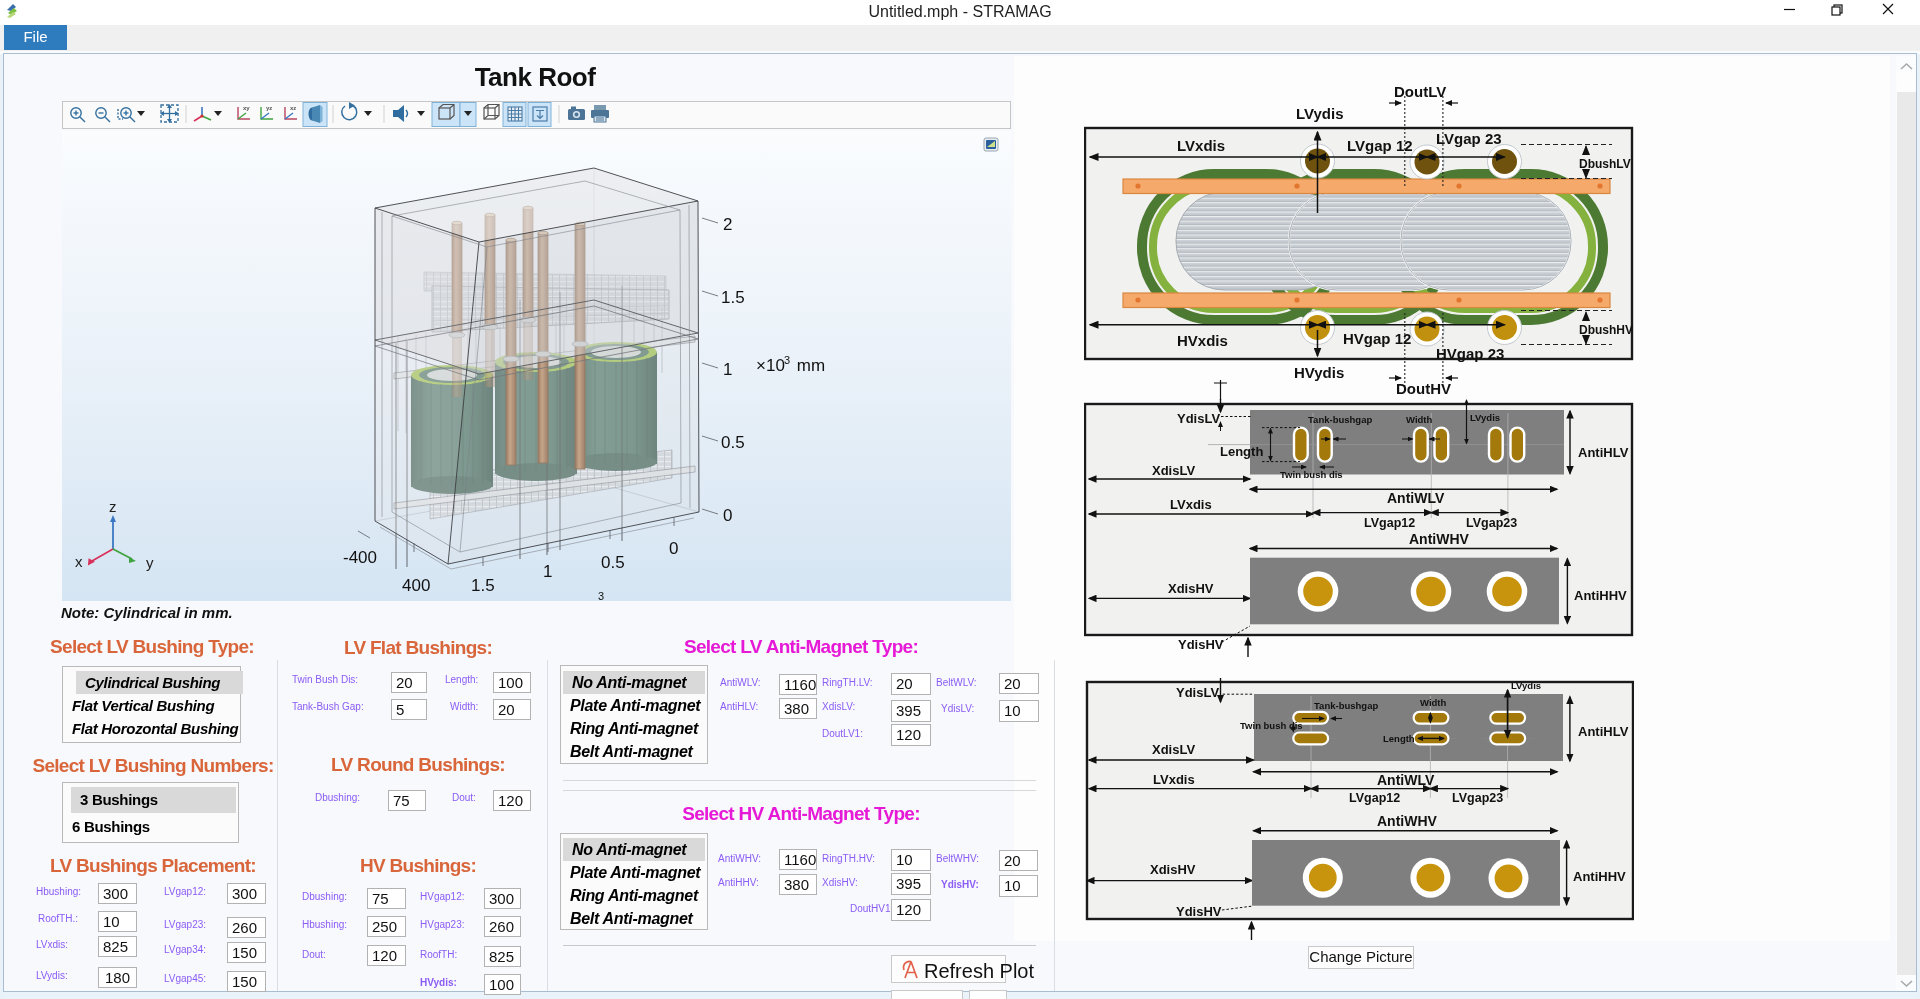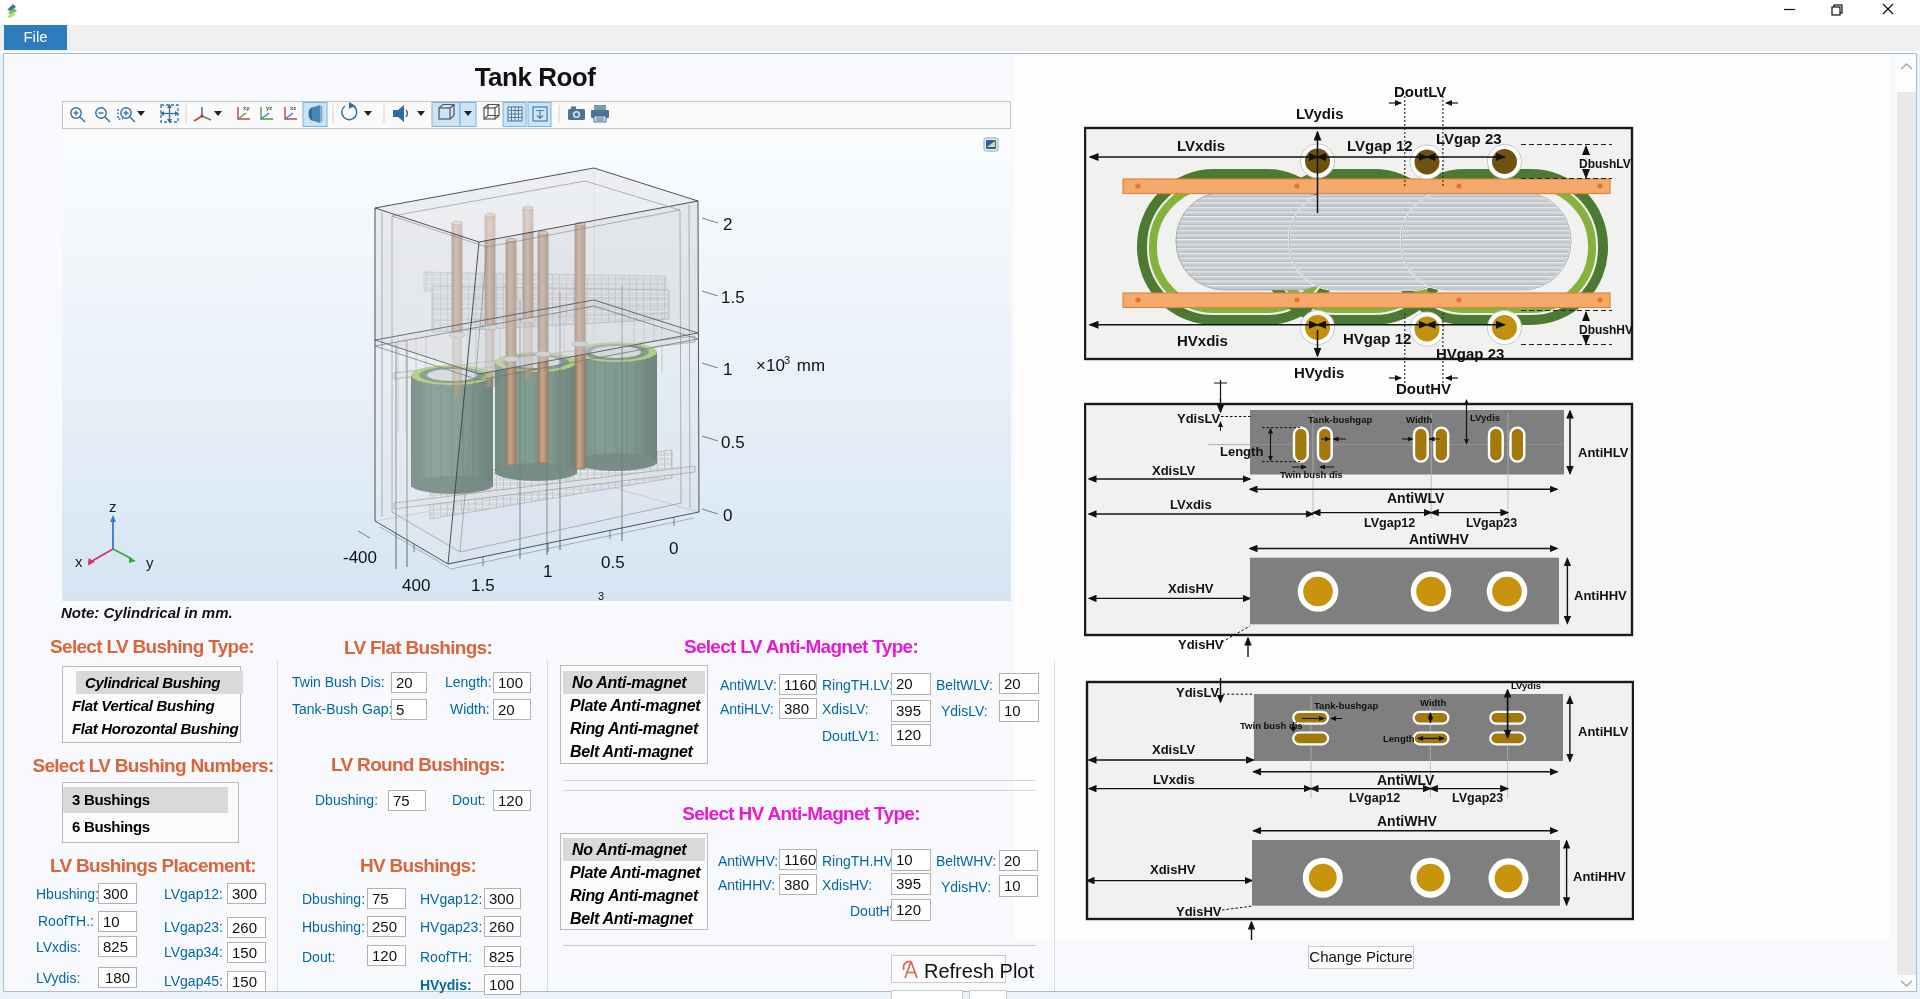--- a/index.html
+++ b/index.html
@@ -1,34 +1,35 @@
 <!DOCTYPE html>
 <html><head>
 <meta charset="utf-8">
 <style>
   * { margin:0; padding:0; box-sizing:border-box; }
   html,body { width:1920px; height:999px; overflow:hidden; background:#e9f1f9; font-family:"Liberation Sans",sans-serif; }
   .abs { position:absolute; }
-  .lbl { position:absolute; font-size:14px; color:#0369a1; white-space:nowrap; }
+  .lbl { position:absolute; font-size:10px; color:#8b5cf6; white-space:nowrap; }
   .inp { position:absolute; background:#fff; border:1px solid #b2b2b2; font-size:15px; color:#111; padding:1px 0 0 4px; }
   .hdr { position:absolute; font-weight:bold; white-space:nowrap; color:#d9653a; text-align:center; letter-spacing:-0.7px; }
   .mag { color:#e619d6; }
   .lst { position:absolute; background:#fbfbfb; border:1px solid #b9b9b9; padding:4px 0 0 0; }
   .li  { font-weight:bold; font-style:italic; font-size:15px; line-height:23px; padding:0 0 0 9px; white-space:nowrap; color:#000; letter-spacing:-0.3px;}
   .sel { background:#d9d9d9; }
   .vdiv{ position:absolute; width:1px; background:#d9dee5; }
 </style>
 </head>
 <body>
 <div class="abs" style="left:0;top:0;width:1920px;height:25px;background:#ffffff;">
   <svg class="abs" style="left:5px;top:3px" width="14" height="16" viewBox="0 0 14 16">
     <path d="M2 7 L8 1 L11 4 L6 8 Z" fill="#3a6fae"></path>
     <path d="M3 10 L9 5 L12 8 L6 12 Z" fill="#7fc041"></path>
     <path d="M2 14 L8 9 L11 11 L5 15 Z" fill="#b9d77e"></path>
   </svg>
+  <div class="abs" style="left:0;top:3px;width:1920px;text-align:center;font-size:16px;color:#222;">Untitled.mph - STRAMAG</div>
   <svg class="abs" style="left:1779px;top:0" width="130" height="20" viewBox="0 0 130 20">
     <line x1="5" y1="9.5" x2="16" y2="9.5" stroke="#111" stroke-width="1.2"></line>
     <rect x="55" y="5" width="8" height="8" fill="none" stroke="#111" stroke-width="1.2"></rect>
     <rect x="53" y="7" width="8" height="8" fill="#fff" stroke="#111" stroke-width="1.2"></rect>
     <path d="M104 4 L114 14 M114 4 L104 14" stroke="#111" stroke-width="1.2"></path>
   </svg>
 </div>
 <div class="abs" style="left:0;top:25px;width:1920px;height:26px;background:#f0f0f0;"></div>
 <div class="abs" style="left:0;top:51px;width:1920px;height:3px;background:#fafbfd;"></div>
 <div class="abs" style="left:4px;top:25px;width:63px;height:25px;background:#2e7bbe;color:#fff;font-size:15px;text-align:center;padding-top:3px;">File</div>
@@ -42,21 +43,21 @@
 <div class="abs" style="left:4px;top:992px;width:1913px;height:7px;background:#eaf2fa;"></div>
 
 <div class="hdr" style="left:32px;top:636px;width:240px;font-size:19px;">Select LV Bushing Type:</div>
 <div class="lst" style="left:62px;top:666px;width:179px;height:77px;">
   <div class="li sel" style="width:167px;margin-left:13px;">Cylindrical Bushing</div>
   <div class="li">Flat Vertical Bushing</div>
   <div class="li">Flat Horozontal Bushing</div>
 </div>
 <div class="hdr" style="left:22px;top:755px;width:262px;font-size:19px;">Select LV Bushing Numbers:</div>
 <div class="lst" style="left:62px;top:782px;width:177px;height:61px;">
-  <div class="li sel" style="font-style:normal;width:165px;margin-left:0;line-height:26px;">3 Bushings</div>
+  <div class="li sel" style="font-style:normal;width:165px;margin-left:8px;line-height:26px;">3 Bushings</div>
   <div class="li" style="font-style:normal;line-height:27px;">6 Bushings</div>
 </div>
 <div class="hdr" style="left:33px;top:855px;width:240px;font-size:19px;">LV Bushings Placement:</div>
 <div class="lbl" style="left:36px;top:886px;">Hbushing:</div>
 <div class="inp" style="left:98px;top:883px;width:39px;height:21px;">300</div>
 <div class="lbl" style="left:38px;top:913px;">RoofTH.:</div>
 <div class="inp" style="left:98px;top:911px;width:39px;height:21px;">10</div>
 <div class="lbl" style="left:36px;top:939px;">LVxdis:</div>
 <div class="inp" style="left:98px;top:936px;width:39px;height:21px;">825</div>
 <div class="lbl" style="left:36px;top:970px;">LVydis:</div>
@@ -133,21 +134,21 @@
 <div class="lbl" style="left:718px;top:853px;">AntiWHV:</div>
 <div class="inp" style="left:779px;top:849px;width:38px;height:21px;">1160</div>
 <div class="lbl" style="left:822px;top:853px;">RingTH.HV:</div>
 <div class="inp" style="left:891px;top:849px;width:40px;height:22px;">10</div>
 <div class="lbl" style="left:936px;top:853px;">BeltWHV:</div>
 <div class="inp" style="left:999px;top:850px;width:39px;height:21px;">20</div>
 <div class="lbl" style="left:718px;top:877px;">AntiHHV:</div>
 <div class="inp" style="left:779px;top:874px;width:38px;height:21px;">380</div>
 <div class="lbl" style="left:822px;top:877px;">XdisHV:</div>
 <div class="inp" style="left:891px;top:873px;width:40px;height:22px;">395</div>
-<div class="lbl" style="left:941px;top:879px;">YdisHV:</div>
+<div class="lbl" style="left:941px;top:879px;font-weight:bold;">YdisHV:</div>
 <div class="inp" style="left:999px;top:875px;width:39px;height:22px;">10</div>
 <div class="lbl" style="left:822px;top:903px;margin-left:28px;">DoutHV1:</div>
 <div class="inp" style="left:891px;top:899px;width:40px;height:22px;">120</div>
 <div class="abs" style="left:563px;top:945px;width:473px;height:1px;background:#c9c9c9;"></div>
 <div class="abs" style="left:891px;top:955px;width:115px;height:28px;background:#fdfdfd;border:1px solid #c9c9c9;">
   <svg class="abs" style="left:8px;top:3px" width="20" height="21" viewBox="0 0 20 21">
     <path d="M4 11 C2 5 7 1.5 11 2.5" fill="none" stroke="#e2614b" stroke-width="1.7"></path>
     <path d="M11 2.5 L5 19 M11 2.5 L17 19 M7.5 13.5 L14.5 13.5" fill="none" stroke="#e2614b" stroke-width="1.7"></path>
   </svg>
   <div class="abs" style="left:32px;top:4px;font-size:20px;color:#111;white-space:nowrap;">Refresh Plot</div>

